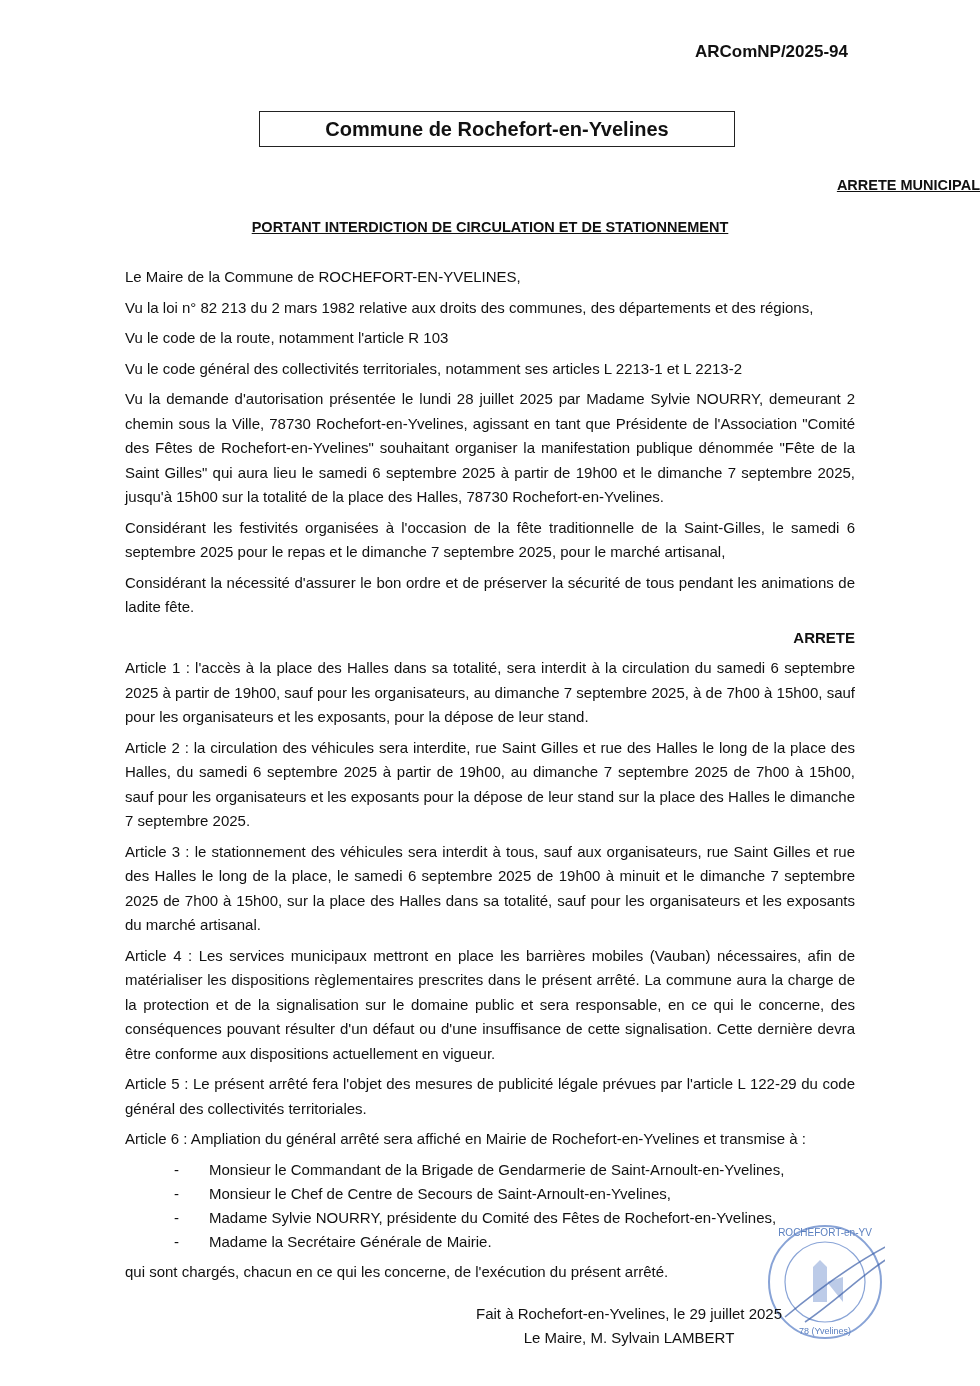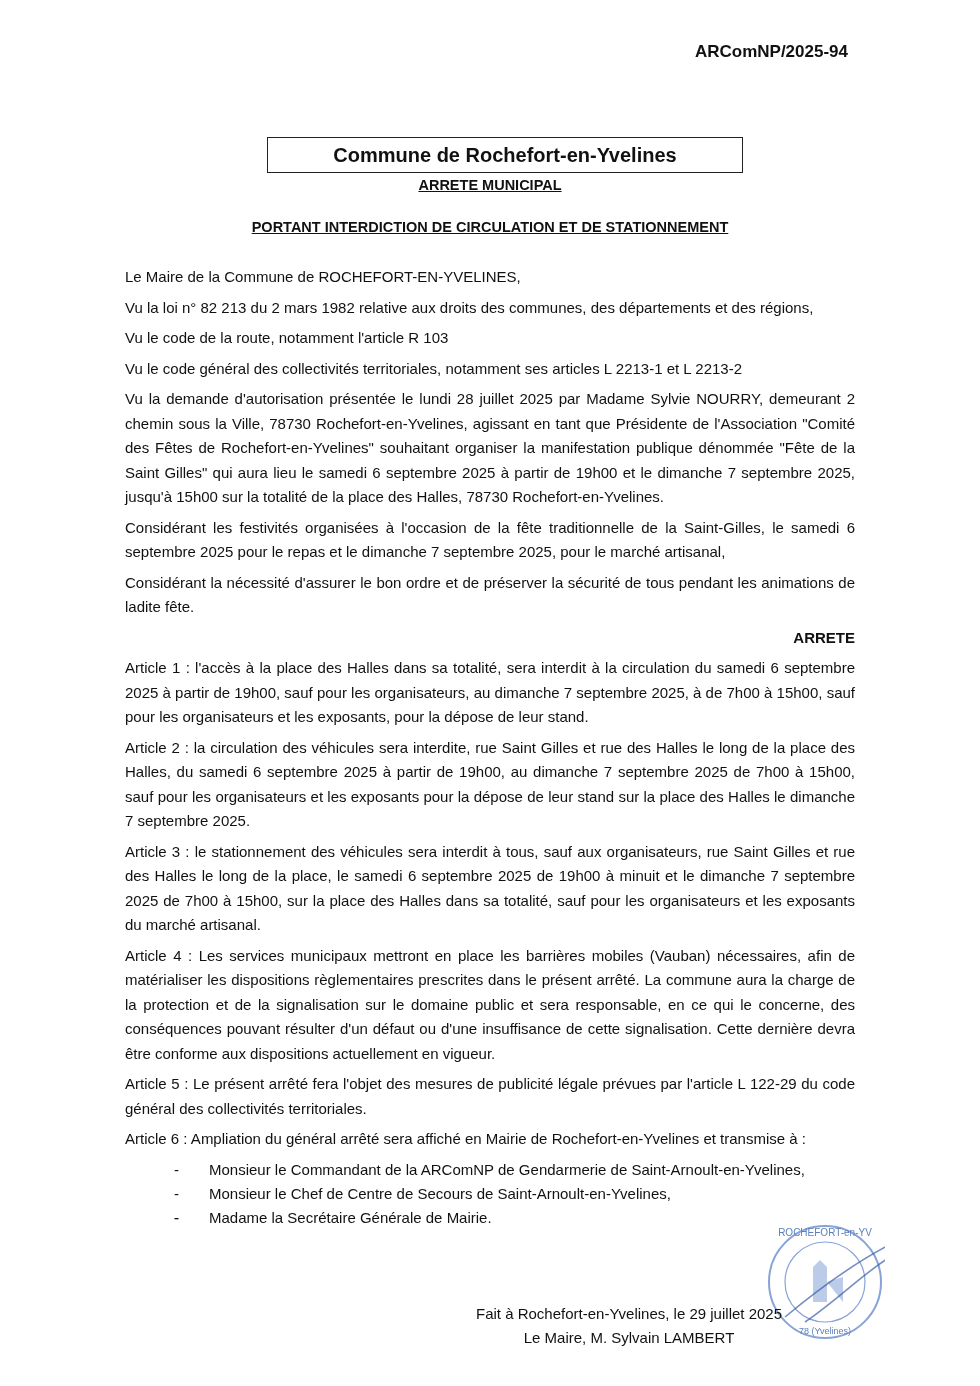--- a/index.html
+++ b/index.html
@@ -1,24 +1,24 @@
 <!DOCTYPE html>
 <html><head>
 <meta charset="utf-8">
 <style>
   html, body { margin:0; padding:0; background:#ffffff; }
   body { width:980px; height:1386px; position:relative; overflow:hidden;
          font-family:"Liberation Sans", sans-serif; color:#111; }
   .ref { position:absolute; top:42px; right:132px; font-weight:bold; font-size:17px; }
-  .titlebox { position:absolute; left:259px; top:137px; width:474px; height:34px;
+  .titlebox { position:absolute; left:259px; top:111px; width:474px; height:34px;
               border:1.5px solid #222; text-align:center; line-height:34px;
-              font-size:20px; font-weight:bold;margin-left:8px; }
+              font-size:20px; font-weight:bold; }
   .heading { position:absolute; left:0; width:980px; text-align:center;
              font-weight:bold; font-size:14.5px; text-decoration:underline; }
-  .h1 { top:177px; } .h2 { top:219px; }
+  .h1 { top:177px;text-align:right; } .h2 { top:219px; }
   .body { position:absolute; left:119px; top:259px; width:742px;
           font-size:15px; line-height:24.5px; text-align:justify; }
   .body p { margin:6px; }
   .b { font-weight:normal; }
   .arrete { text-align:right; font-weight:bold; margin:0; }
   .list { margin:0; padding:0; list-style:none; }
   .list li { position:relative; padding-left:90px; line-height:24px; }
   .list li span.dash { position:absolute; left:55px; }
   .sign { position:absolute; left:476px; top:1302px; font-size:15px; line-height:24px;text-align:center; }
   .stamp { position:absolute; left:765px; top:1222px; width:120px; height:120px; }
@@ -45,25 +45,26 @@
   <p class="arrete">ARRETE</p>
 
   <p><span class="b">Article 1</span><span> : l'accès à la place des Halles dans sa totalité, sera interdit à la circulation du samedi 6 septembre 2025 à partir de 19h00, sauf pour les organisateurs, au dimanche 7 septembre 2025, à de 7h00 à 15h00, sauf pour les organisateurs et les exposants, pour la dépose de leur stand.</span></p>
   <p><span class="b">Article 2</span><span> : la circulation des véhicules sera interdite, rue Saint Gilles et rue des Halles le long de la place des Halles, du samedi 6 septembre 2025 à partir de 19h00, au dimanche 7 septembre 2025 de 7h00 à 15h00, sauf pour les organisateurs et les exposants pour la dépose de leur stand sur la place des Halles le dimanche 7 septembre 2025.</span></p>
   <p><span class="b">Article 3 :</span><span> le stationnement des véhicules sera interdit à tous, sauf aux organisateurs, rue Saint Gilles et rue des Halles le long de la place, le samedi 6 septembre 2025 de 19h00 à minuit et le dimanche 7 septembre 2025 de 7h00 à 15h00, sur la place des Halles dans sa totalité, sauf pour les organisateurs et les exposants du marché artisanal.</span></p>
   <p><span class="b">Article 4</span><span> : Les services municipaux mettront en place les barrières mobiles (Vauban) nécessaires, afin de matérialiser les dispositions règlementaires prescrites dans le présent arrêté. La commune aura la charge de la protection et de la signalisation sur le domaine public et sera responsable, en ce qui le concerne, des conséquences pouvant résulter d'un défaut ou d'une insuffisance de cette signalisation. Cette dernière devra être conforme aux dispositions actuellement en vigueur.</span></p>
   <p><span class="b">Article 5 :</span><span> Le présent arrêté fera l'objet des mesures de publicité légale prévues par l'article L 122-29 du code général des collectivités territoriales.</span></p>
   <p><span class="b">Article 6 :</span><span> Ampliation du général arrêté sera affiché en Mairie de Rochefort-en-Yvelines et transmise à :</span></p>
 
   <ul class="list">
-    <li><span class="dash">-</span><span>Monsieur le Commandant de la ARComNP de Gendarmerie de Saint-Arnoult-en-Yvelines,</span></li>
+    <li><span class="dash">-</span><span>Monsieur le Commandant de la Brigade de Gendarmerie de Saint-Arnoult-en-Yvelines,</span></li>
     <li><span class="dash">-</span><span>Monsieur le Chef de Centre de Secours de Saint-Arnoult-en-Yvelines,</span></li>
-    <li><span class="dash">-</span></li>
+    <li><span class="dash">-</span><span>Madame Sylvie NOURRY, présidente du Comité des Fêtes de Rochefort-en-Yvelines,</span></li>
     <li><span class="dash">-</span><span>Madame la Secrétaire Générale de Mairie.</span></li>
   </ul>
+  <p>qui sont chargés, chacun en ce qui les concerne, de l'exécution du présent arrêté.</p>
 </div>
 
 <div class="stamp">
   <svg width="120" height="120" viewBox="0 0 120 120">
     <circle cx="60" cy="60" r="56" fill="none" stroke="#6a8ccc" stroke-width="2" opacity="0.8"></circle>
     <circle cx="60" cy="60" r="40" fill="none" stroke="#6a8ccc" stroke-width="1.2" opacity="0.8"></circle>
     <path d="M48 80 L48 45 L55 38 L62 45 L62 80 Z M62 60 L78 55 L78 80 Z" fill="#8fa9d8" opacity="0.6"></path>
     <text x="60" y="14" font-size="10" fill="#5a7fbf" text-anchor="middle" font-family="Liberation Sans, sans-serif">ROCHEFORT-en-YV</text>
     <text x="60" y="112" font-size="9" fill="#5a7fbf" text-anchor="middle" font-family="Liberation Sans, sans-serif">78 (Yvelines)</text>
     <path d="M20 95 C50 70, 90 40, 130 20 M40 100 C70 80, 100 50, 125 35" stroke="#3a5ea8" stroke-width="1.6" fill="none" opacity="0.7"></path>

